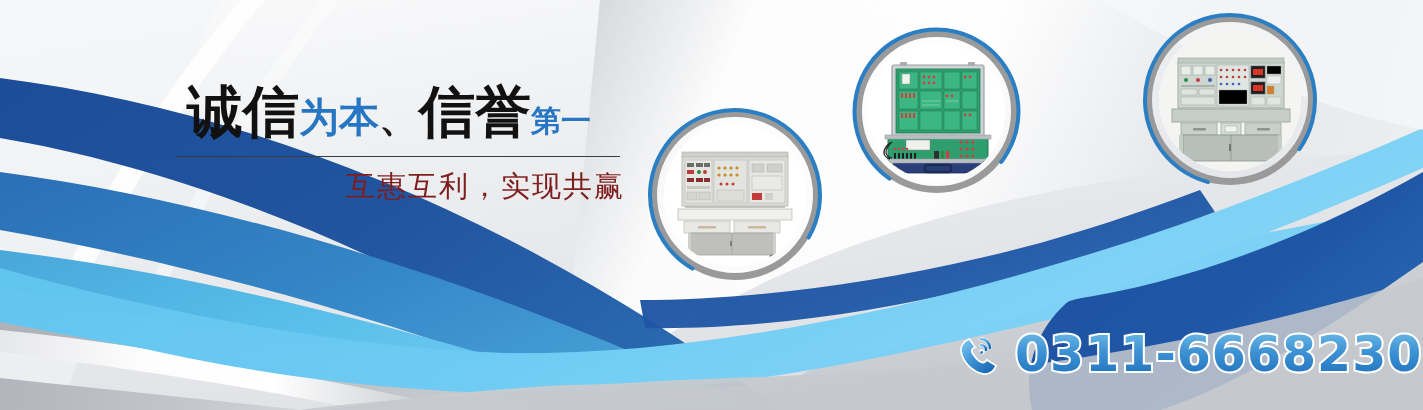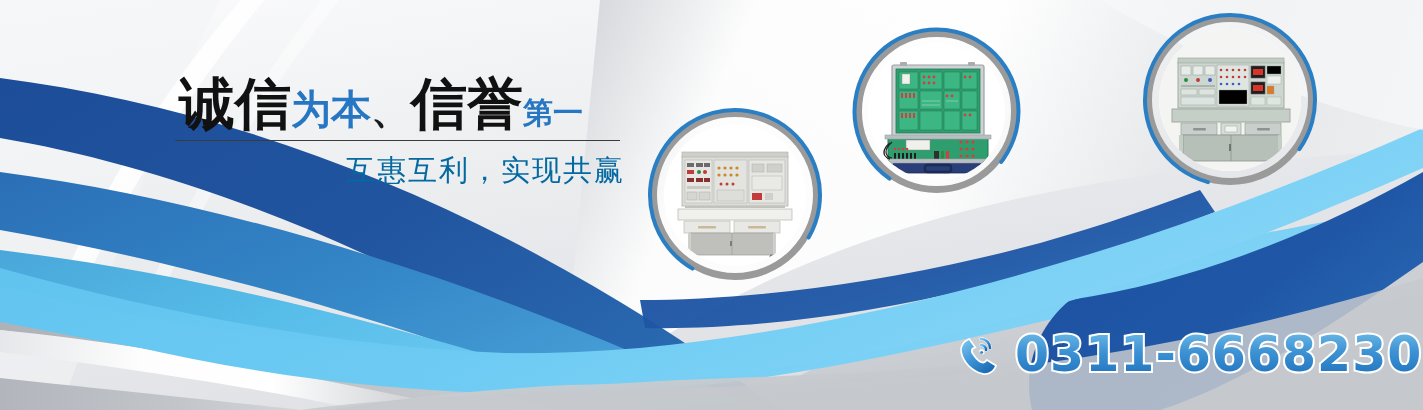--- a/index.html
+++ b/index.html
@@ -17,21 +17,21 @@
 
   
   .text-block{
     position:absolute;
     left:175px;top:72px;
     width:450px;
   }
   .headline{
     white-space:nowrap;
     line-height:1;
-    margin:4px;
+    margin:12px;
     padding:0 0 4px 0;
   }
   .hl-big{
     font-size:56px;
     font-weight:bold;
     color:#111111;
     letter-spacing:0px;
     vertical-align:baseline;
   }
   .hl-mid{
@@ -54,21 +54,21 @@
   }
   .divider{
     width:445px;height:0;
     border-top:1.6px solid #3b3b3b;
     margin:2px 0 0 0;
   }
   .subtitle{
     margin:10px 0 0 0;
     text-align:right;
     font-size:29px;
-    color:#0369a1;
+    color:#7f1d1d;
     letter-spacing:2px;
     white-space:nowrap;
   }
 
   
   .circle{
     position:absolute;
     border-radius:50%;
     overflow:visible;
   }

